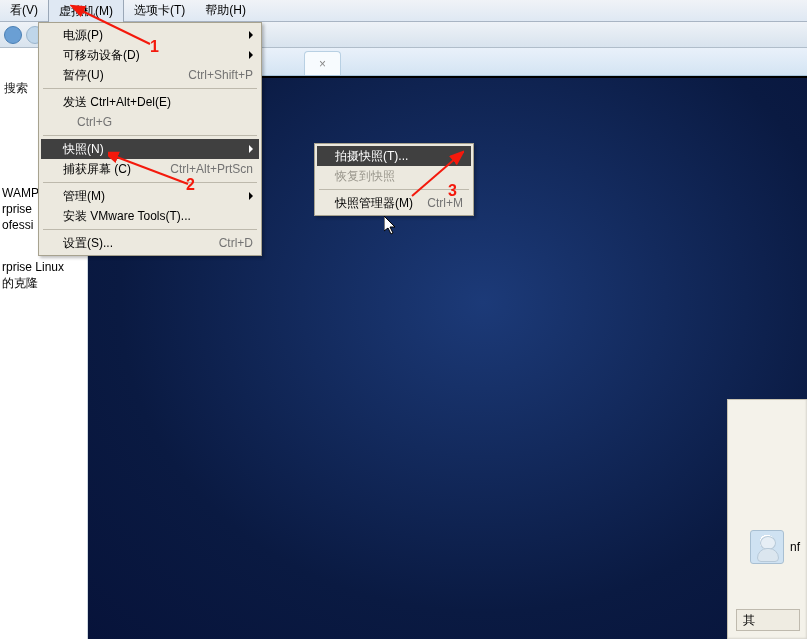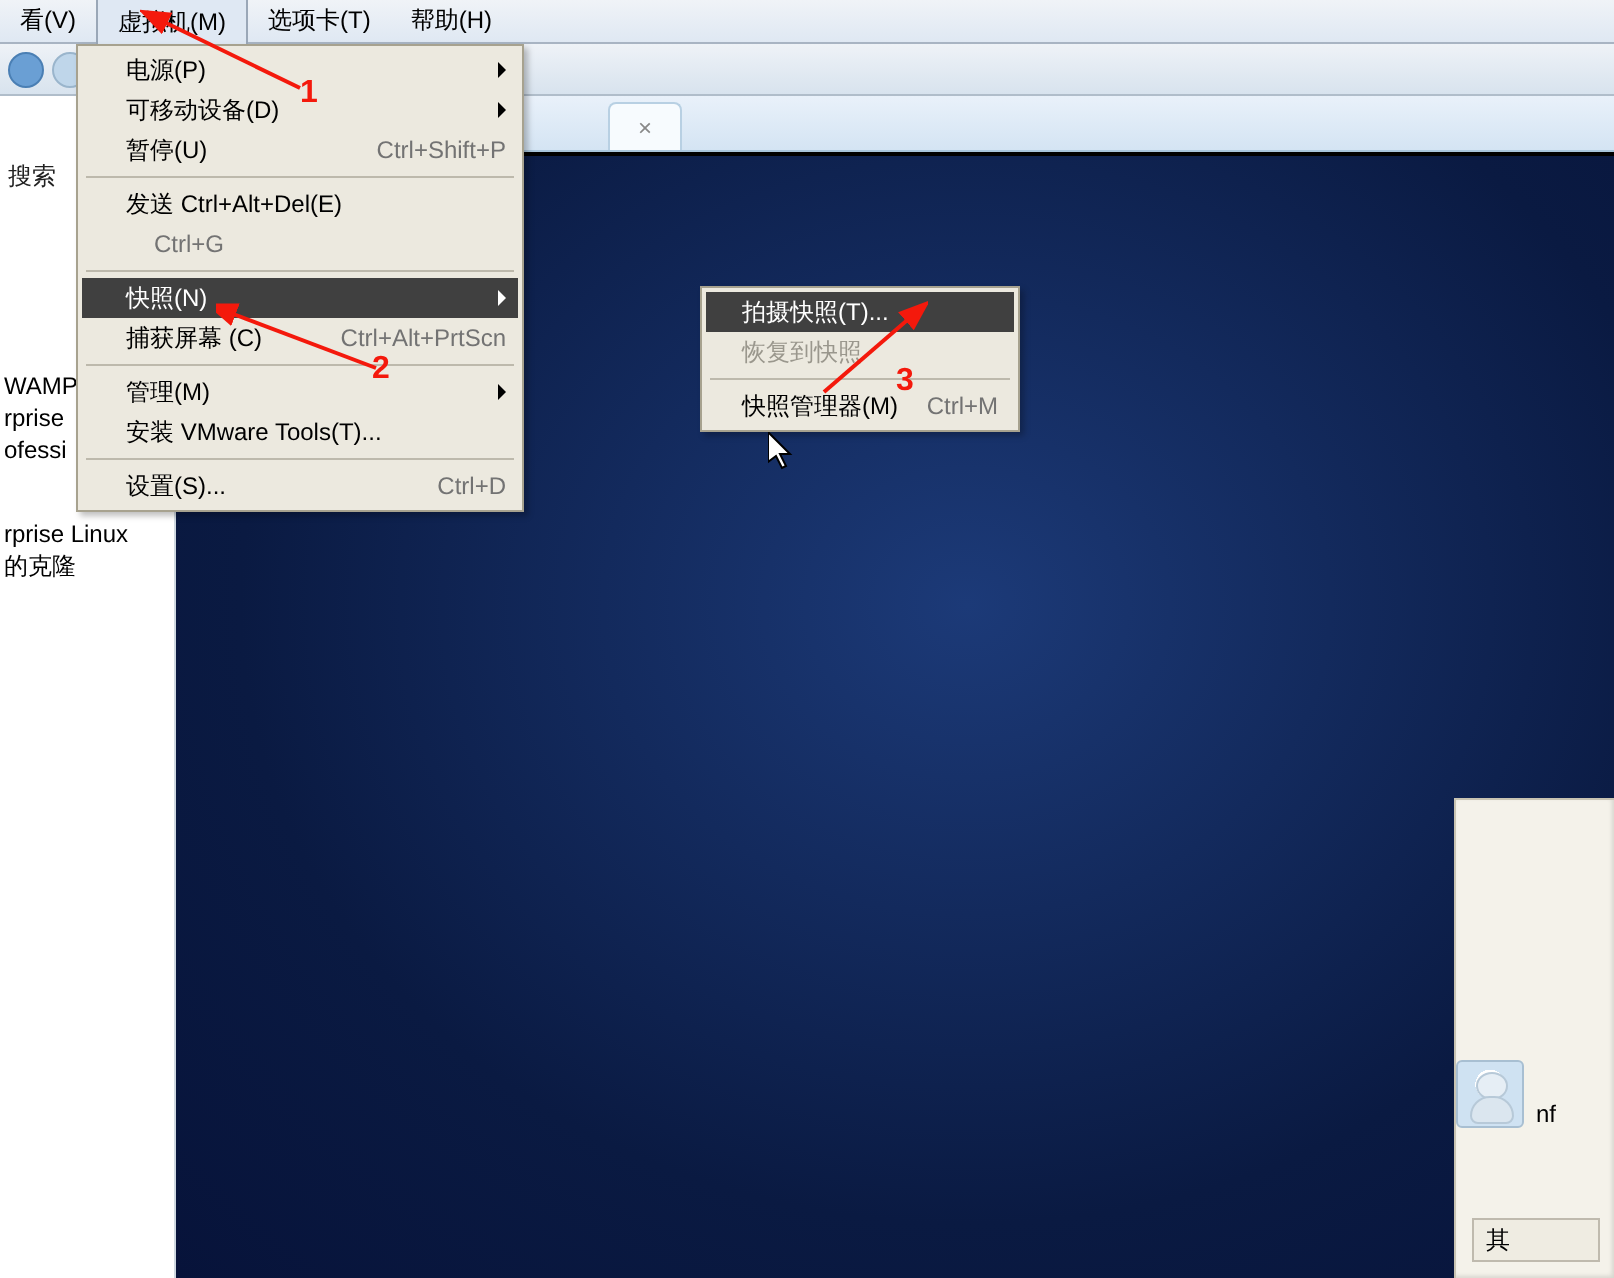--- a/index.html
+++ b/index.html
@@ -114,21 +114,20 @@
 .submenu {
   position: absolute;
   top: 143px;
   left: 314px;
   width: 160px;
   background: #ece9df;
   border: 1px solid #a7a28f;
   box-shadow: 2px 2px 3px rgba(0,0,0,.25);
   z-index: 21;
   padding: 2px;
-  margin-left: 36px;
 }
 .submenu .menu-row { padding-left: 18px; padding-right: 8px; }
 .submenu .menu-row.disabled { color: #9a978d; }
 
 
 .anno { position: absolute; z-index: 30; color: #f4190c; font-weight: bold; font-size: 16px; pointer-events: none; }
 svg.arrow { position: absolute; z-index: 29; pointer-events: none; }
 
 
 .cursor {
@@ -145,22 +144,22 @@
   width: 80px;
   height: 240px;
   background: #f4f2ea;
   border: 1px solid #c8c3b2;
   border-right: none;
   border-bottom: none;
   box-shadow: -1px -1px 2px rgba(0,0,0,.12) inset;
 }
 .login-user {
   position: absolute;
-  left: 0; top: 130px;
-  display: flex; align-items: flex-end; gap: 6px;
+  left: 22px; top: 130px;
+  display: flex; align-items: center; gap: 6px;
 }
 .avatar {
   width: 34px; height: 34px;
   background: radial-gradient(circle at 50% 35%, #fff 0 28%, #cfe2f2 28% 100%);
   border: 1px solid #a8bfd2;
   border-radius: 3px;
   position: relative;
 }
 .avatar::before {
   content: ""; position: absolute; left: 9px; top: 5px;

